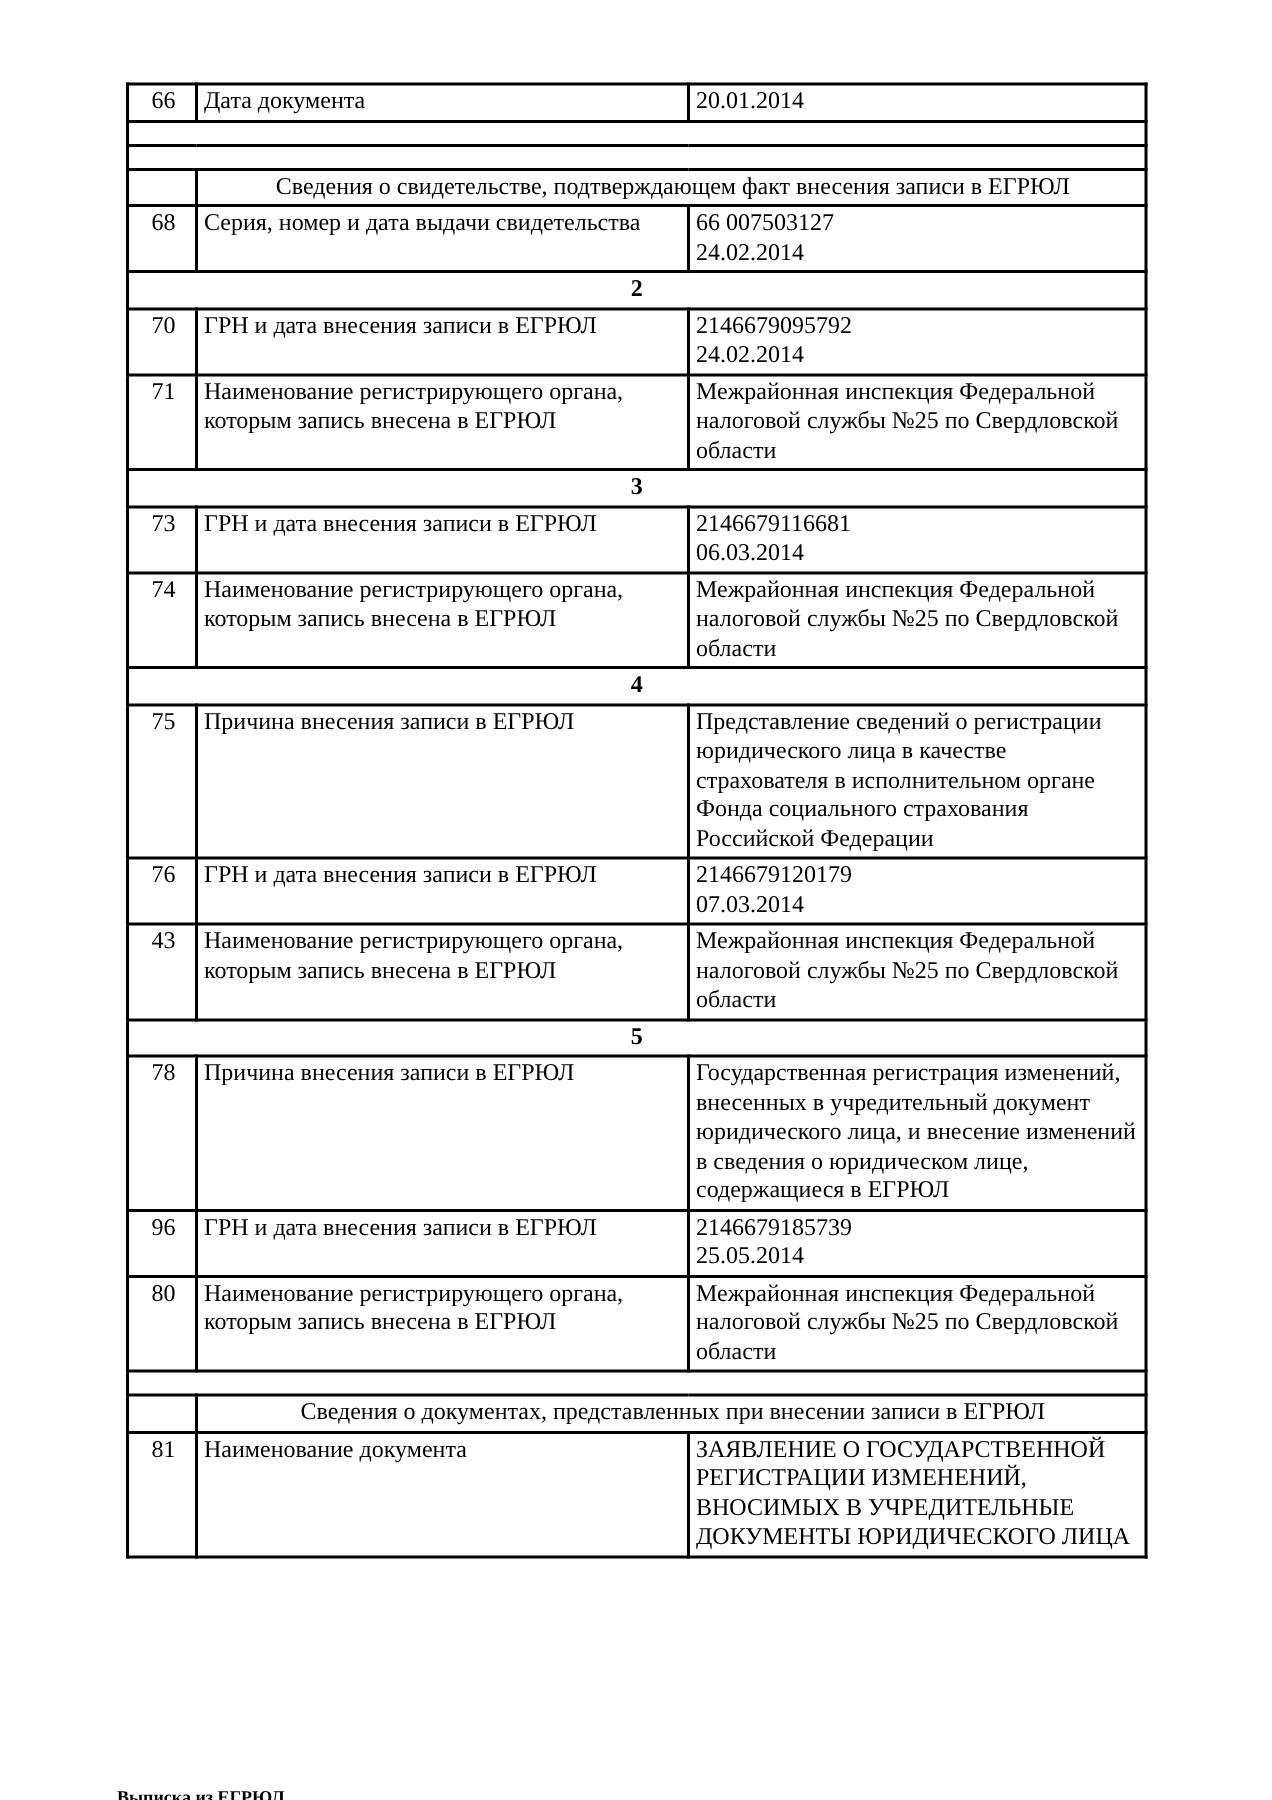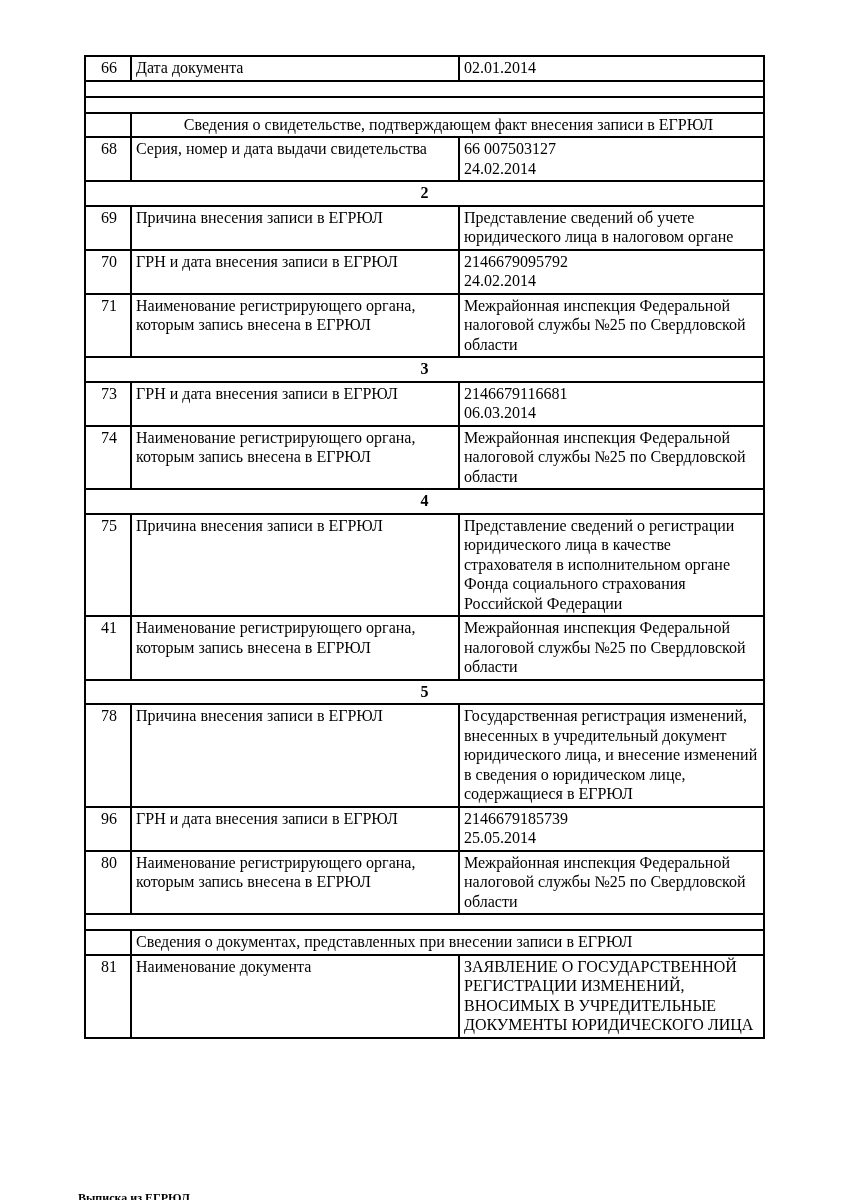--- a/index.html
+++ b/index.html
@@ -49,21 +49,21 @@
     height: 14px;
     padding: 0;
   }
   tr.row-section td {
     text-align: center;
     font-weight: bold;
     padding: 1px 0 2px 0;
   }
   tr.row-header td.cell-header { padding: 1px 2px 2px 4px; margin-left: 40px; }
   tr.row-header td.cell-header.align-center { text-align: center; }
-  tr.row-header td.cell-header.align-left   { text-align: left; }
+  tr.row-header td.cell-header.align-left   { text-align: center; }
   .footer {
     position: absolute;
     left: 78px;
     top: 1136px;
     width: 692px;
     font-size: 12px;
     line-height: 14px;
   }
   .footer-left {
     position: absolute;
@@ -80,45 +80,40 @@
   <table class="egrul">
     <colgroup>
       <col class="c-num">
       <col class="c-label">
       <col class="c-value">
     </colgroup>
     <tbody id="table-body">
         <tr class="row-data">
           <td class="cell-num">66</td>
           <td class="cell-label">Дата документа</td>
-          <td class="cell-value">02.01.2014</td>
+          <td class="cell-value">20.01.2014</td>
         </tr>
         <tr class="row-spacer">
           <td colspan="3"></td>
         </tr>
         <tr class="row-spacer">
           <td colspan="3"></td>
         </tr>
         <tr class="row-header">
           <td class="cell-num"></td>
           <td colspan="2" class="cell-header align-center">Сведения о свидетельстве, подтверждающем факт внесения записи в ЕГРЮЛ</td>
         </tr>
         <tr class="row-data">
           <td class="cell-num">68</td>
           <td class="cell-label">Серия, номер и дата выдачи свидетельства</td>
           <td class="cell-value">66 007503127
 24.02.2014</td>
         </tr>
         <tr class="row-section">
           <td colspan="3">2</td>
-        </tr>
-        <tr class="row-data">
-          <td class="cell-num">69</td>
-          <td class="cell-label">Причина внесения записи в ЕГРЮЛ</td>
-          <td class="cell-value">Представление сведений об учете юридического лица в налоговом органе</td>
         </tr>
         <tr class="row-data">
           <td class="cell-num">70</td>
           <td class="cell-label">ГРН и дата внесения записи в ЕГРЮЛ</td>
           <td class="cell-value">2146679095792
 24.02.2014</td>
         </tr>
         <tr class="row-data">
           <td class="cell-num">71</td>
           <td class="cell-label">Наименование регистрирующего органа, которым запись внесена в ЕГРЮЛ</td>
@@ -140,21 +135,27 @@
         </tr>
         <tr class="row-section">
           <td colspan="3">4</td>
         </tr>
         <tr class="row-data">
           <td class="cell-num">75</td>
           <td class="cell-label">Причина внесения записи в ЕГРЮЛ</td>
           <td class="cell-value">Представление сведений о регистрации юридического лица в качестве страхователя в исполнительном органе Фонда социального страхования Российской Федерации</td>
         </tr>
         <tr class="row-data">
-          <td class="cell-num">41</td>
+          <td class="cell-num">76</td>
+          <td class="cell-label">ГРН и дата внесения записи в ЕГРЮЛ</td>
+          <td class="cell-value">2146679120179
+07.03.2014</td>
+        </tr>
+        <tr class="row-data">
+          <td class="cell-num">43</td>
           <td class="cell-label">Наименование регистрирующего органа, которым запись внесена в ЕГРЮЛ</td>
           <td class="cell-value">Межрайонная инспекция Федеральной налоговой службы №25 по Свердловской области</td>
         </tr>
         <tr class="row-section">
           <td colspan="3">5</td>
         </tr>
         <tr class="row-data">
           <td class="cell-num">78</td>
           <td class="cell-label">Причина внесения записи в ЕГРЮЛ</td>
           <td class="cell-value">Государственная регистрация изменений, внесенных в учредительный документ юридического лица, и внесение изменений в сведения о юридическом лице, содержащиеся в ЕГРЮЛ</td>

